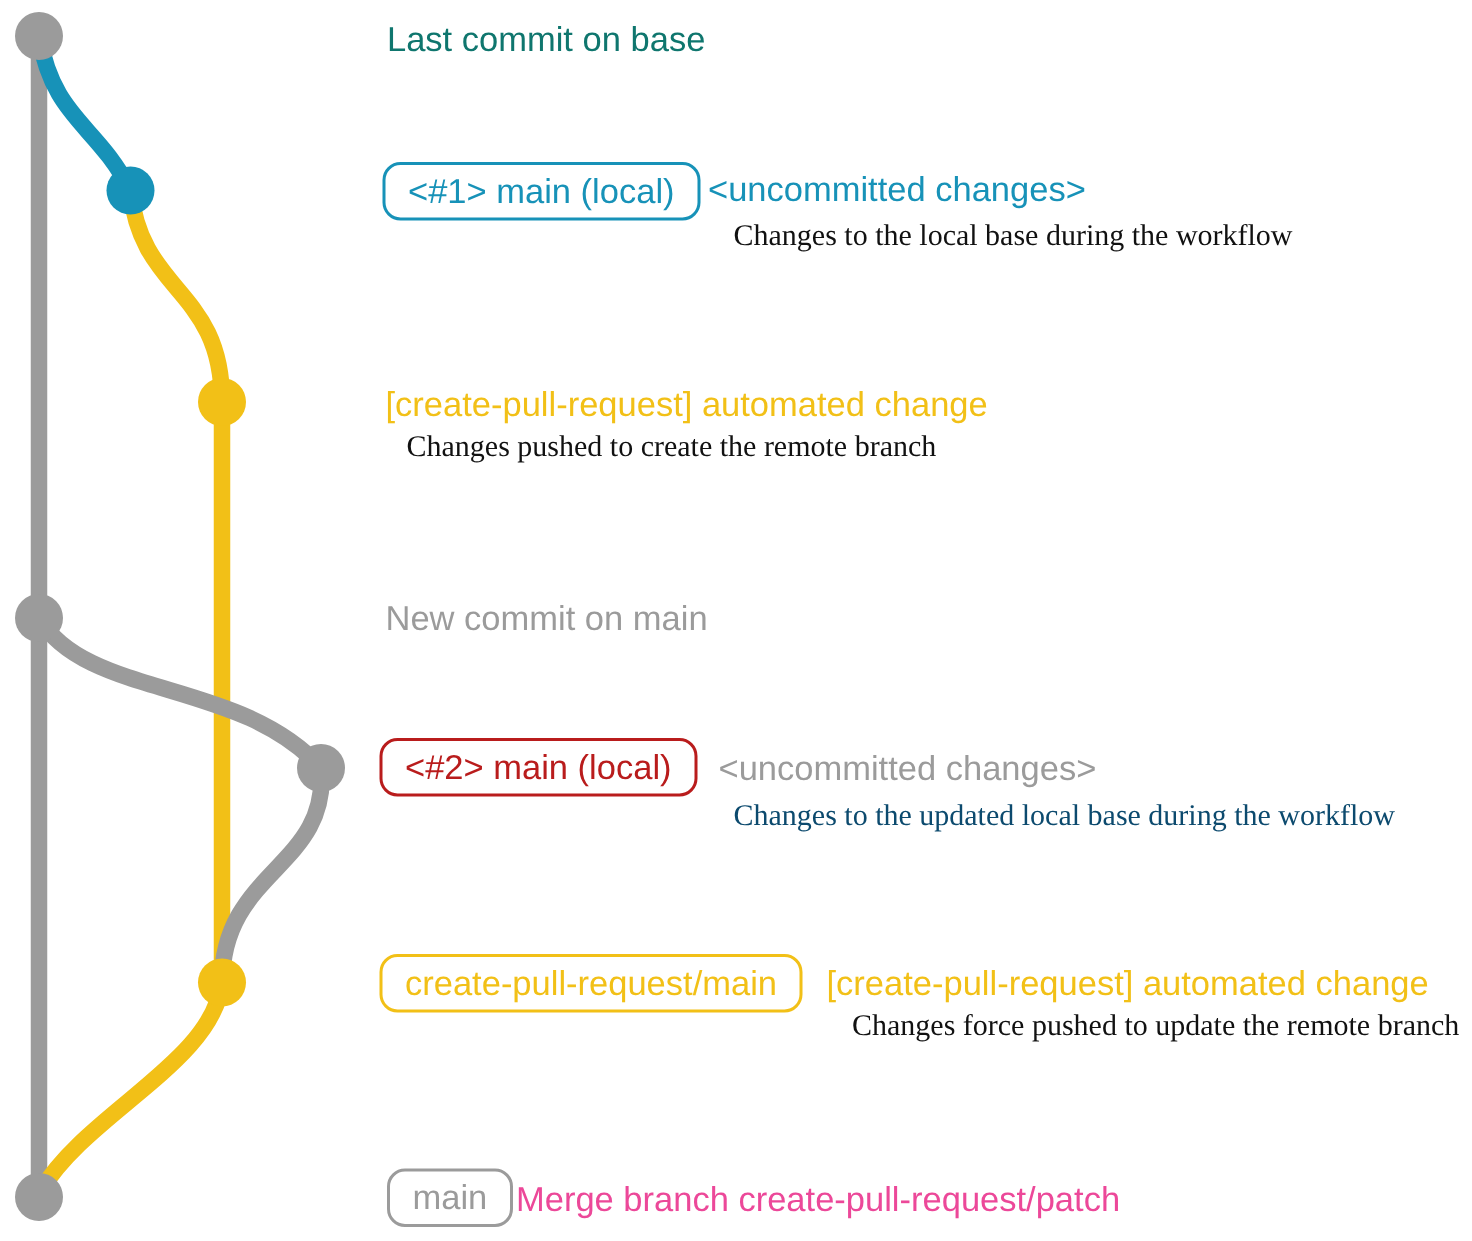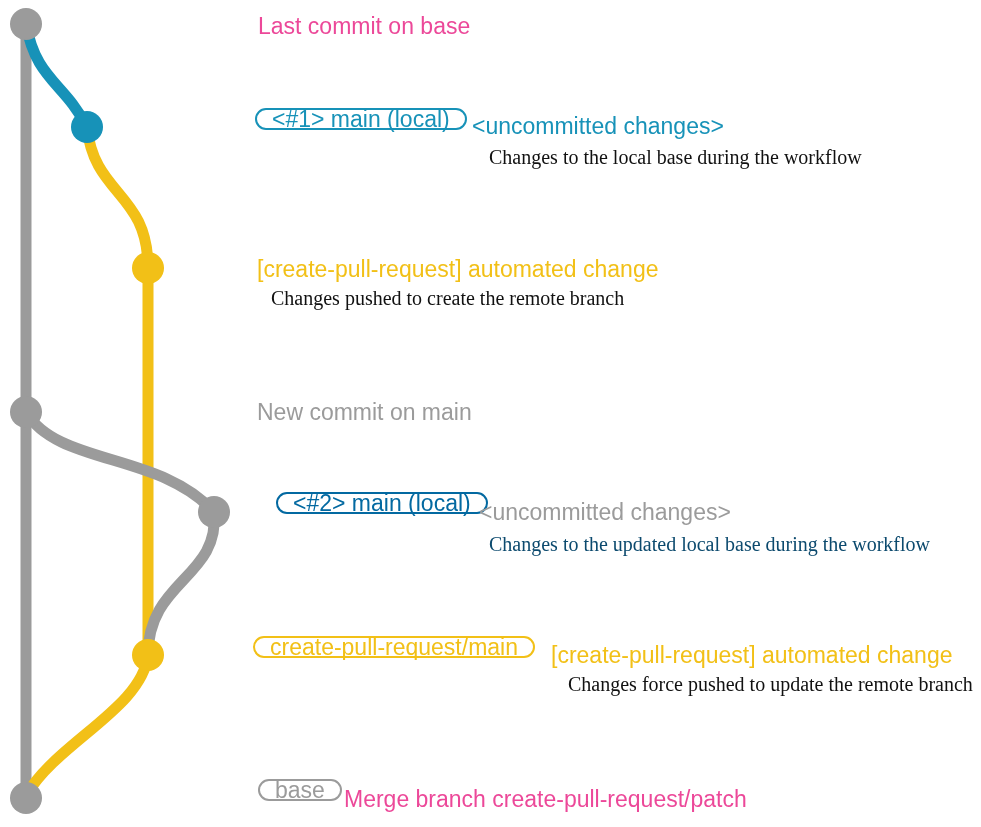--- a/index.html
+++ b/index.html
@@ -16,21 +16,21 @@
     font-family:"Liberation Sans",sans-serif;
     font-size:23px;
     line-height:28px;
     white-space:nowrap;
   }
   .badge{
     position:absolute;
     display:inline-flex;
     align-items:center;
     justify-content:center;
-    height:22px;
+    height:39px;
     padding:0 15px;
     box-sizing:border-box;
     border:2px solid currentColor;
     border-radius:12px;
     font-family:"Liberation Sans",sans-serif;
     font-size:23px;
     white-space:nowrap;
     background:transparent;
   }
   .desc{
@@ -72,35 +72,35 @@
       <path d="M 214 512 C 220 578, 148 580, 148 655" fill="none" stroke="#9B9B9B" stroke-width="11"></path>
       <circle cx="26" cy="24" r="16" fill="#9B9B9B"></circle>
       <circle cx="87" cy="127" r="16" fill="#1792B8"></circle>
       <circle cx="148" cy="268" r="16" fill="#F2C017"></circle>
       <circle cx="26" cy="412" r="16" fill="#9B9B9B"></circle>
       <circle cx="214" cy="512" r="16" fill="#9B9B9B"></circle>
       <circle cx="148" cy="655" r="16" fill="#F2C017"></circle>
       <circle cx="26" cy="798" r="16" fill="#9B9B9B"></circle>
     </svg>
 
-  <div class="lbl p-last" style="color: #ec4899;">Last commit on base</div>
+  <div class="lbl p-last" style="color: #0f766e;">Last commit on base</div>
 
   <div class="badge p-badge1" style="color: rgb(23, 146, 184);">&lt;#1&gt; main (local)</div>
   <div class="lbl p-unc1" style="color: rgb(23, 146, 184);">&lt;uncommitted changes&gt;</div>
   <div class="desc p-desc1" style="color: rgb(17, 17, 17); text-align: right;">Changes to the local base during the workflow</div>
 
   <div class="lbl p-auto1" style="color: rgb(242, 192, 23);">[create-pull-request] automated change</div>
   <div class="desc p-desc2" style="color: rgb(17, 17, 17);">Changes pushed to create the remote branch</div>
 
   <div class="lbl p-new" style="color: rgb(155, 155, 155);">New commit on main</div>
 
-  <div class="badge p-badge2" style="color: #0369a1; margin-left: 23px;">&lt;#2&gt; main (local)</div>
+  <div class="badge p-badge2" style="color: #b91c1c;">&lt;#2&gt; main (local)</div>
   <div class="lbl p-unc2" style="color: rgb(155, 155, 155);">&lt;uncommitted changes&gt;</div>
   <div class="desc p-desc3" style="color: #0c4a6e;">Changes to the updated local base during the workflow</div>
 
   <div class="badge p-badge3" style="color: rgb(242, 192, 23);">create-pull-request/main</div>
   <div class="lbl p-auto2" style="color: rgb(242, 192, 23);">[create-pull-request] automated change</div>
   <div class="desc p-desc4" style="color: rgb(17, 17, 17);">Changes force pushed to update the remote branch</div>
 
-  <div class="badge p-badge4" style="color: rgb(155, 155, 155);">base</div>
+  <div class="badge p-badge4" style="color: rgb(155, 155, 155);">main</div>
   <div class="lbl p-merge" style="color: #ec4899;">Merge branch create-pull-request/patch</div>
 
 </div>
 
 </body></html>

